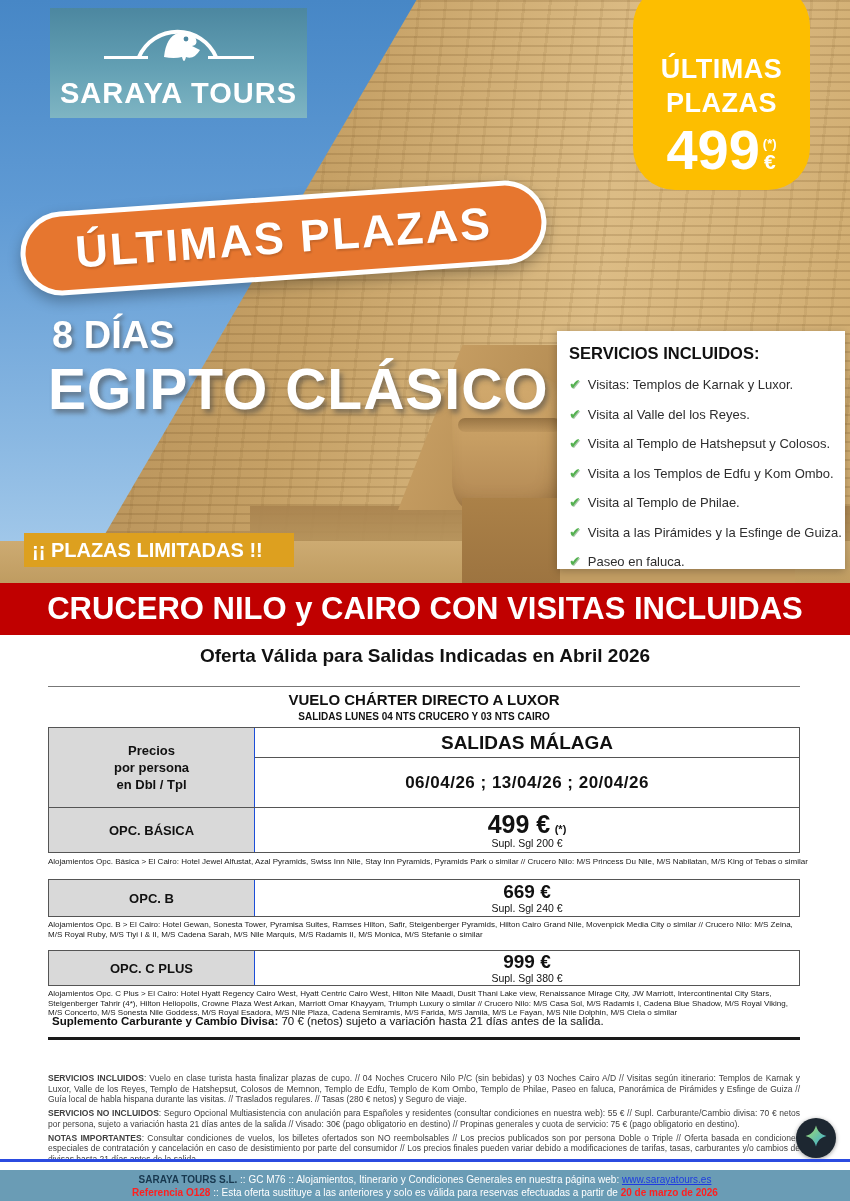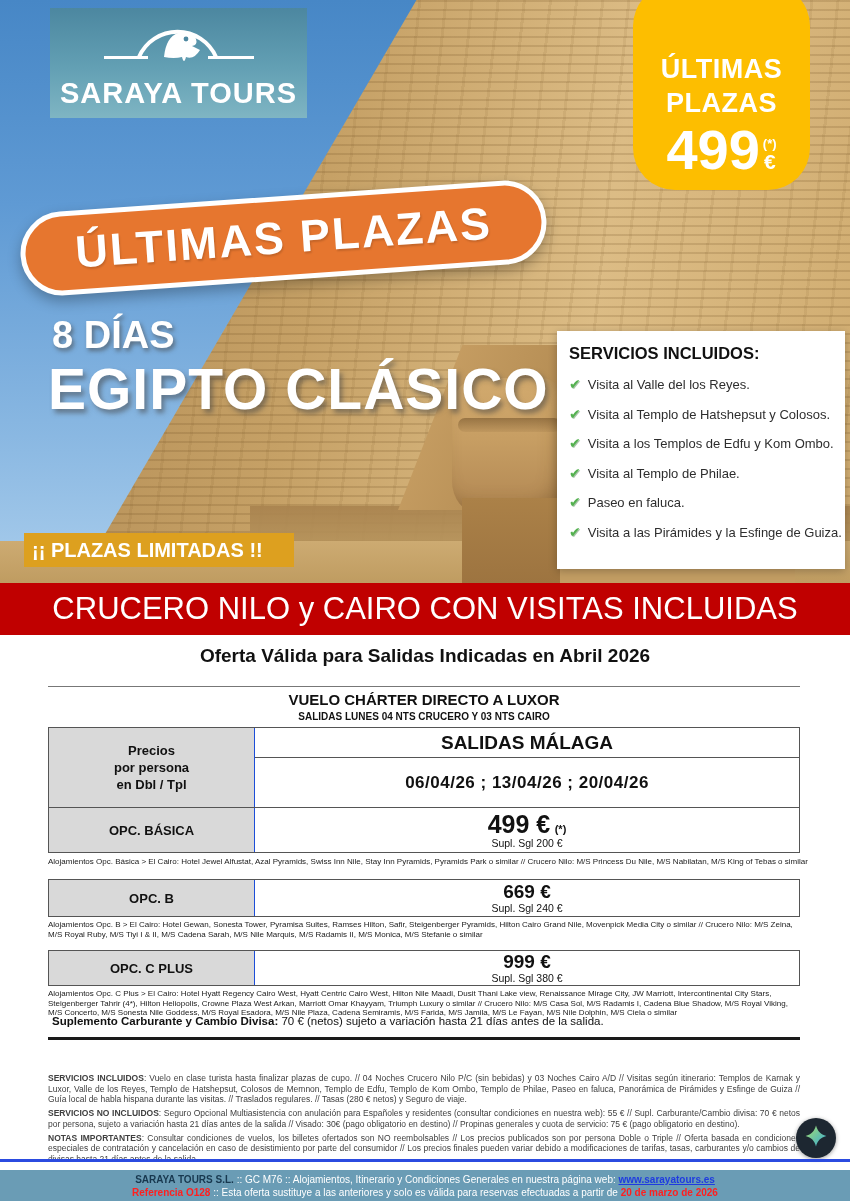--- a/index.html
+++ b/index.html
@@ -73,21 +73,21 @@
   .services{left:557px;top:331px;width:288px;height:238px;background:#fff;box-sizing:border-box;
        padding:13px 10px 8px 12px;box-shadow:0 2px 8px rgba(0,0,0,.25);}
   .services h3{margin:0 0 7px 0;font-size:16.5px;color:#111;}
   .services ul{margin:0;padding:0;list-style:none;}
   .services li{display:flex;align-items:baseline;font-size:13px;color:#2e2e2e;line-height:29.5px;white-space:nowrap;}
   .check::before{content:"\2714";color:#53B14F;font-size:14px;margin-right:7px;
        text-shadow:1px 1px 0 rgba(35,110,35,.4);}
 
   
   .strip{left:0;top:583px;width:850px;height:52px;background:#C00000;display:flex;align-items:center;justify-content:center;}
-  .strip-text{color:#fff;font-weight:normal;font-size:31px;white-space:nowrap;}
+  .strip-text{color:#fff;font-weight:bold;font-size:31px;white-space:nowrap;}
   .offer{left:0;top:645px;width:850px;text-align:center;font-weight:bold;font-size:19px;color:#111;}
 
   
   .rule1{left:48px;top:686px;width:752px;height:1px;background:#777;}
   .charter-title{left:48px;top:691px;width:752px;text-align:center;font-weight:bold;font-size:15px;color:#111;}
   .charter-sub{left:48px;top:711px;width:752px;text-align:center;font-weight:bold;font-size:10px;color:#111;}
 
   .t-row{left:48px;width:752px;border:1px solid #555;box-sizing:border-box;display:flex;background:#fff;}
   .t-left{width:205px;background:#D9D9D9;border-right:1px solid #1d4ed8;display:flex;flex-direction:column;
           align-items:center;justify-content:center;font-weight:bold;font-size:13px;color:#111;line-height:17px;}
@@ -115,21 +115,21 @@
   .legal{left:48px;top:1073px;width:752px;color:#404040;}
   .legal p{margin:0 0 3.5px 0;font-size:8.5px;line-height:10.5px;text-align:justify;}
 
   
   .ai-badge{left:796px;top:1118px;width:40px;height:40px;border-radius:50%;background:#1d2731;
        display:flex;align-items:center;justify-content:center;box-shadow:0 1px 4px rgba(0,0,0,.4);}
   .blue-rule{left:0;top:1159px;width:850px;height:3px;background:#2b4be0;}
   .footer{left:0;top:1170px;width:850px;height:31px;background:#6A9CB5;text-align:center;
        color:#fff;font-size:10px;line-height:13px;padding-top:3px;box-sizing:border-box;}
   .f-brand{font-weight:bold;color:#18384f;}
-  .f-link{color:#1f3be0;text-decoration:underline;font-weight:bold;cursor:pointer;}
+  .f-link{color:#1f3be0;text-decoration:underline;font-weight:normal;cursor:pointer;}
   .f-red{color:#ff1f1f;font-weight:bold;}
 </style>
 </head>
 <body>
 
 <div class="page">
 
   <div class="abs hero">
     <div class="sky"></div>
     <div class="pyramid"></div>
@@ -176,41 +176,45 @@
 
   <div class="abs band band-gold">
     <span>¡¡ PLAZAS LIMITADAS !!</span>
   </div>
 
   <div class="abs services">
     <h3>SERVICIOS INCLUIDOS:</h3>
     <ul>
       <li>
           <span class="check"></span>
+          <span>Visitas: Templos de Karnak y Luxor.</span>
+        </li>
+      <li>
+          <span class="check"></span>
           <span>Visita al Valle del los Reyes.</span>
         </li>
       <li>
           <span class="check"></span>
           <span>Visita al Templo de Hatshepsut y Colosos.</span>
         </li>
       <li>
           <span class="check"></span>
           <span>Visita a los Templos de Edfu y Kom Ombo.</span>
         </li>
       <li>
           <span class="check"></span>
           <span>Visita al Templo de Philae.</span>
         </li>
       <li>
           <span class="check"></span>
+          <span>Visita a las Pirámides y la Esfinge de Guiza.</span>
+        </li>
+      <li>
+          <span class="check"></span>
           <span>Paseo en faluca.</span>
-        </li>
-      <li>
-          <span class="check"></span>
-          <span>Visita a las Pirámides y la Esfinge de Guiza.</span>
         </li>
     </ul>
   </div>
 
   <div class="abs strip">
     <span class="strip-text">CRUCERO NILO y CAIRO CON VISITAS INCLUIDAS</span>
   </div>
 
   <div class="abs offer">Oferta Válida para Salidas Indicadas en Abril 2026</div>
 

